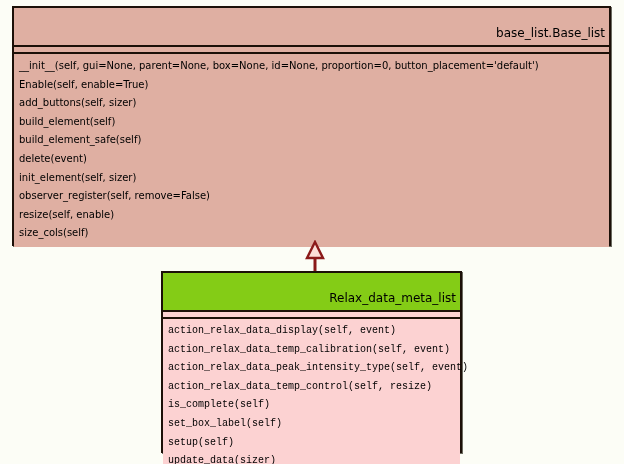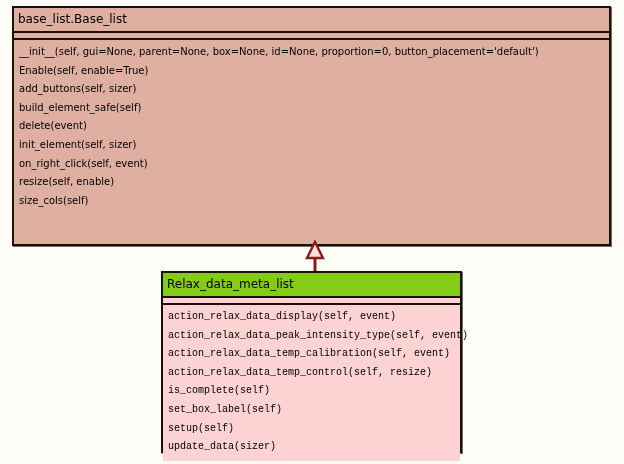--- a/index.html
+++ b/index.html
@@ -21,24 +21,24 @@
 
   
   .uml-class {
     position: absolute;
     box-sizing: border-box;
     border: 2px solid #1c1008;
     box-shadow: 1px 1px 0 0 #6b6b60;
   }
   .uml-header {
     box-sizing: border-box;
-    text-align: left;
+    text-align: right;
     font-size: 12px;
     line-height: 18px;
-    padding: 2px 4px 3px 4px;
+    padding: 16px 4px 3px 4px;
     color: #000000;
     border-bottom: 2px solid #1c1008;
   }
   .uml-attrs {
     box-sizing: border-box;
     height: 7px;
     border-bottom: 2px solid #1c1008;
   }
   .uml-methods {
     box-sizing: border-box;
@@ -91,41 +91,42 @@
 
 <div id="diagram">
 
   <div class="uml-class" id="class-base-list">
     <div class="uml-header">base_list.Base_list</div>
     <div class="uml-attrs"></div>
     <div class="uml-methods">
       <div class="uml-method">__init__(self, gui=None, parent=None, box=None, id=None, proportion=0, button_placement='default')</div>
       <div class="uml-method">Enable(self, enable=True)</div>
       <div class="uml-method">add_buttons(self, sizer)</div>
+      <div class="uml-method">build_element(self)</div>
       <div class="uml-method">build_element_safe(self)</div>
       <div class="uml-method">delete(event)</div>
       <div class="uml-method">init_element(self, sizer)</div>
-      <div class="uml-method">on_right_click(self, event)</div>
+      <div class="uml-method">observer_register(self, remove=False)</div>
       <div class="uml-method">resize(self, enable)</div>
       <div class="uml-method">size_cols(self)</div>
     </div>
   </div>
 
   <svg id="inheritance-edge" viewBox="0 0 34 36">
     <line x1="17" y1="34" x2="17" y2="16" stroke="#8b1a1a" stroke-width="3"></line>
     <polygon points="17,2 25,18 9,18" fill="#fcdfd8" stroke="#8b1a1a" stroke-width="2.4"></polygon>
   </svg>
 
   <div class="uml-class" id="class-relax-data-meta-list">
     <div class="uml-header">Relax_data_meta_list</div>
     <div class="uml-attrs"></div>
     <div class="uml-methods">
       <div class="uml-method">action_relax_data_display(self, event)</div>
+      <div class="uml-method">action_relax_data_temp_calibration(self, event)</div>
       <div class="uml-method">action_relax_data_peak_intensity_type(self, event)</div>
-      <div class="uml-method">action_relax_data_temp_calibration(self, event)</div>
       <div class="uml-method">action_relax_data_temp_control(self, resize)</div>
       <div class="uml-method">is_complete(self)</div>
       <div class="uml-method">set_box_label(self)</div>
       <div class="uml-method">setup(self)</div>
       <div class="uml-method">update_data(sizer)</div>
     </div>
   </div>
 
 </div>
 

